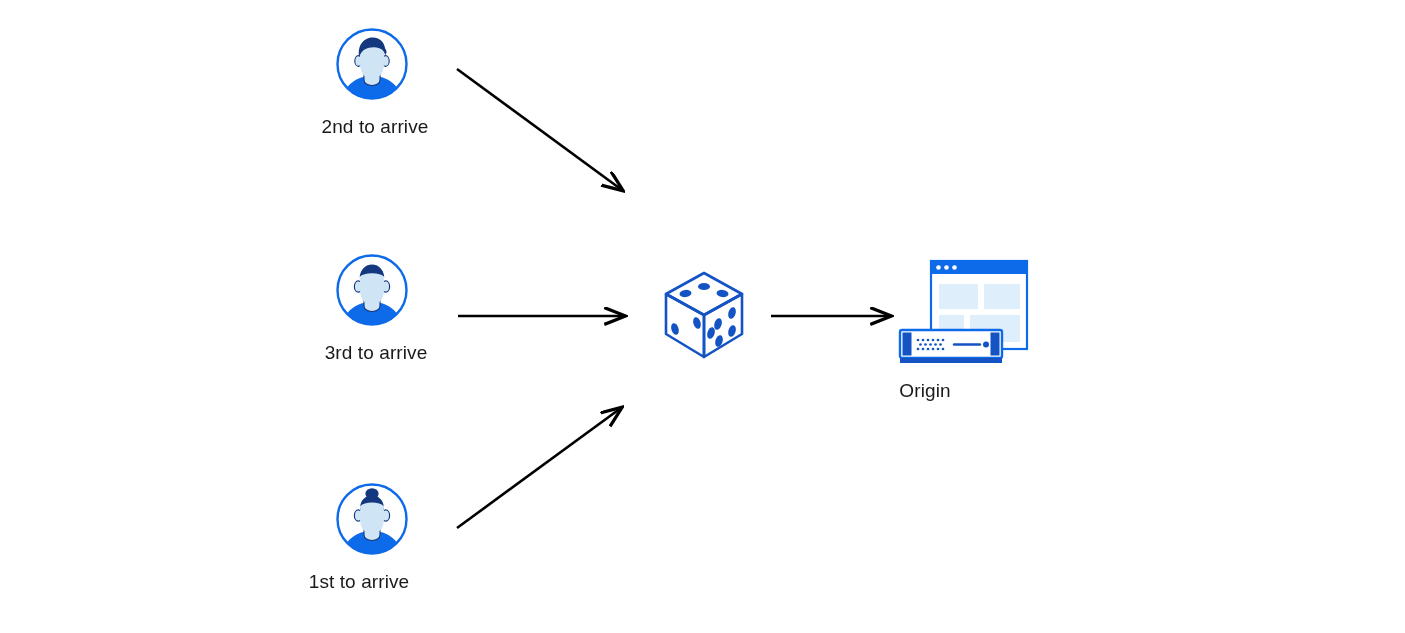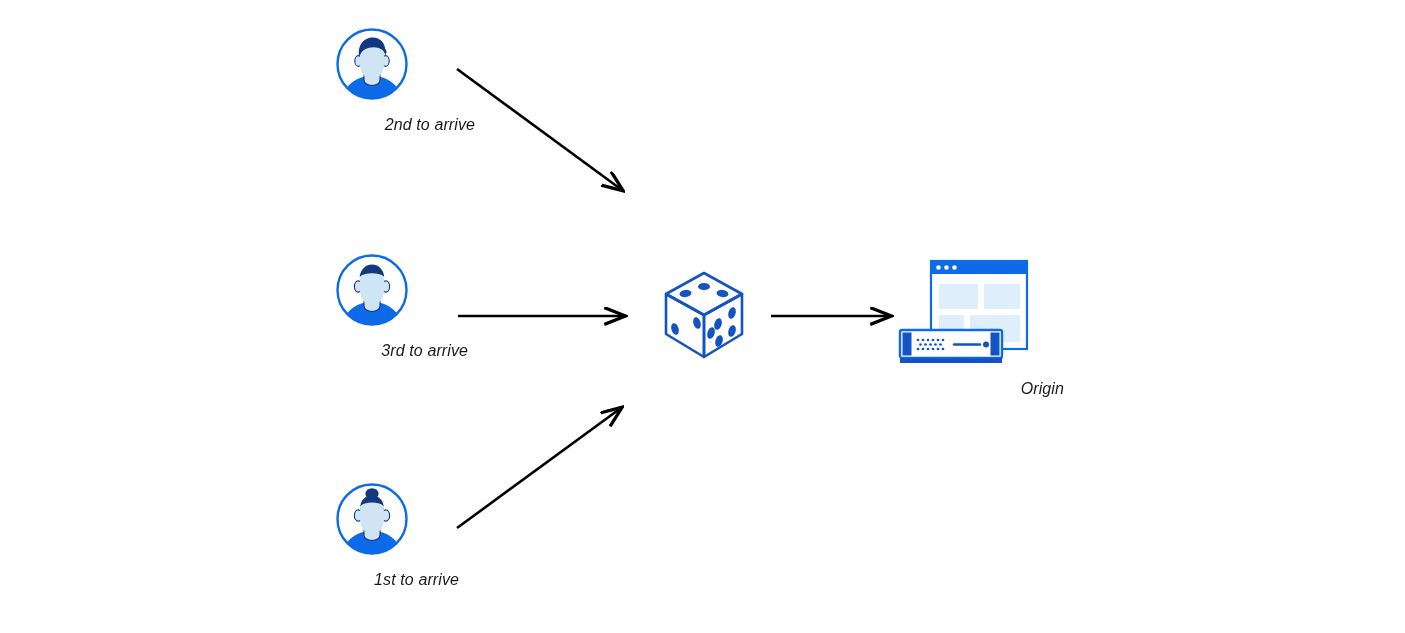--- a/index.html
+++ b/index.html
@@ -19,27 +19,26 @@
   }
   .node {
     position: absolute;
   }
   .avatar-wrap {
     width: 76px;
     height: 76px;
   }
   .label {
     position: absolute;
-    text-align: right;
-    font-size: 16px;
+    text-align: center;
+    font-size: 19px;
     color: #1a1a1a;
     font-family: "Liberation Sans", sans-serif;
     white-space: nowrap;
     letter-spacing: 0.1px;
-    font-style: italic;
   }
   .arrow-layer {
     position: absolute;
     left: 0;
     top: 0;
     width: 1405px;
     height: 633px;
     pointer-events: none;
   }
   .dice-wrap {
@@ -121,21 +120,21 @@
         <path d="M30 42 L30 54 C30 57.5 34 59.5 38 59.5 C42 59.5 46 57.5 46 54 L46 42 Z" fill="#cfe5f5" stroke="#14387f" stroke-width="1.1"></path>
         <ellipse cx="24.2" cy="34.5" rx="3.8" ry="5.6" fill="#cfe5f5" stroke="#14387f" stroke-width="1.2"></ellipse>
         <ellipse cx="51.8" cy="34.5" rx="3.8" ry="5.6" fill="#cfe5f5" stroke="#14387f" stroke-width="1.2"></ellipse>
         <path d="M26 27 C26 17, 50 17, 50 27 L50 38 C50 48, 44 53, 38 53 C32 53, 26 48, 26 38 Z" fill="#cfe5f5"></path>
 
         <path d="M25.6 29.5 C24.6 18.5, 31 12.5, 38 12.5 C45 12.5, 51.4 18.5, 50.4 29.5
                  L50.4 25 C48 22.4, 43.8 21.2, 38 21.2 C32.2 21.2, 28 22.4, 25.6 25 Z" fill="#14387f"></path>
       </g>
     </svg>
   </div>
-  <div class="label" style="left:268px; top:342px; width:200px;">3rd to arrive</div>
+  <div class="label" style="left:276px; top:342px; width:200px;">3rd to arrive</div>
 
   <div class="node avatar-wrap" style="left:334px; top:481px;">
     <svg width="76" height="76" viewBox="0 0 76 76">
       <defs>
         <clipPath id="clipAv3">
             <circle cx="38" cy="38" r="34.5"></circle>
           </clipPath>
       </defs>
       <circle cx="38" cy="38" r="34.5" fill="#ffffff" stroke="#0d6ae8" stroke-width="2.4"></circle>
       <g clip-path="url(#clipAv3)">
@@ -225,15 +224,15 @@
             <circle cx="37" cy="91" r="1.35"></circle>
           <circle cx="42" cy="91" r="1.35"></circle>
             <circle cx="47" cy="91" r="1.35"></circle>
         </g>
 
         <line x1="58" y1="86.5" x2="84" y2="86.5" stroke="#1453c4" stroke-width="2.4" stroke-linecap="round"></line>
         <circle cx="90" cy="86.5" r="3" fill="#1453c4"></circle>
       </g>
     </svg>
   </div>
-  <div class="label" style="left:864px; top:380px; width:200px;">Origin</div>
+  <div class="label" style="left:825px; top:380px; width:200px;">Origin</div>
 
 </div>
 
 </body></html>

